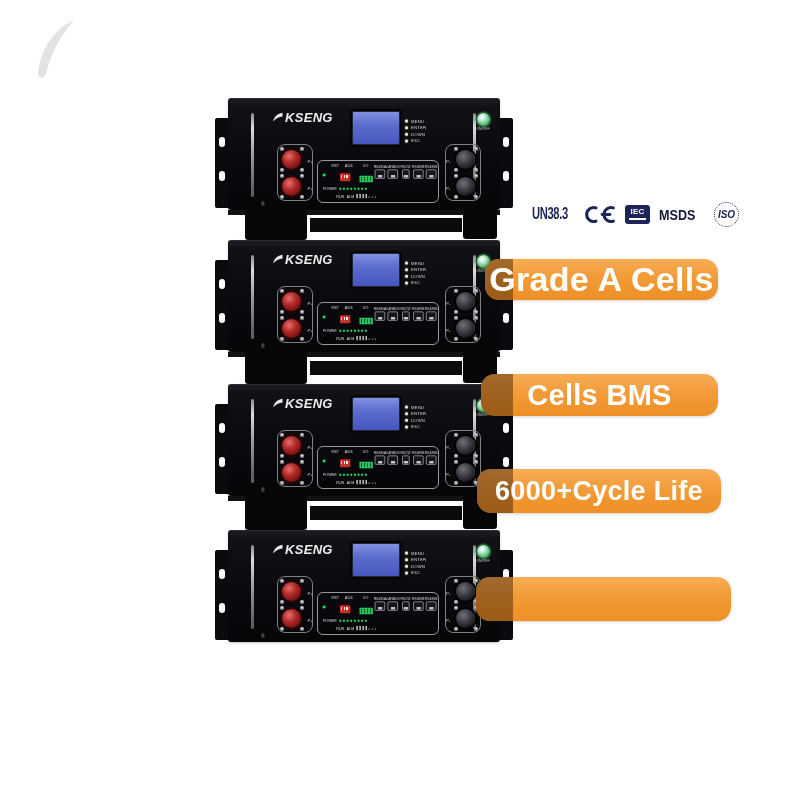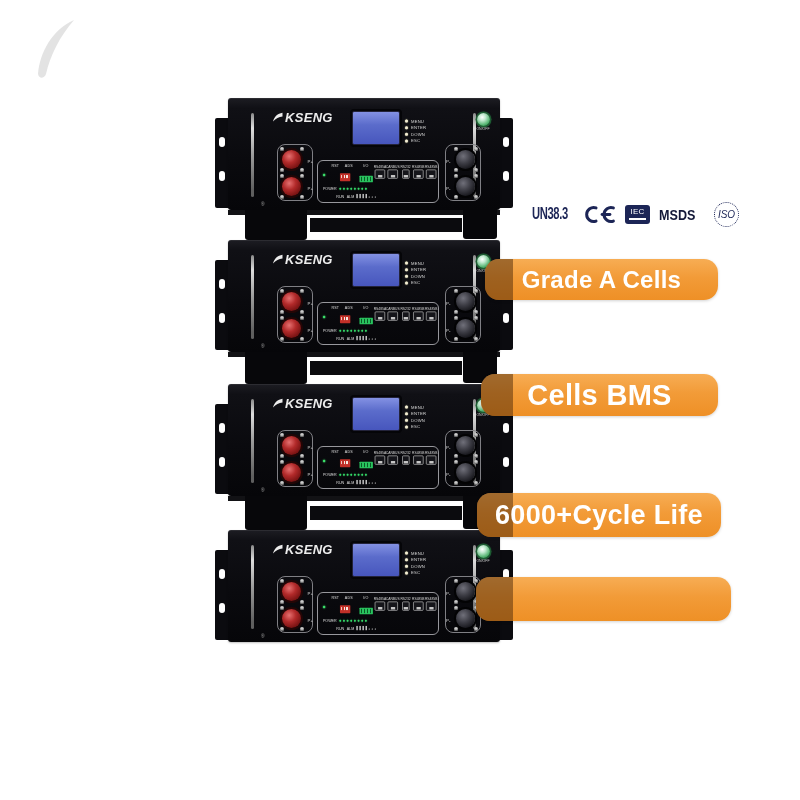--- a/index.html
+++ b/index.html
@@ -92,38 +92,38 @@
   .gpost.gl { left:30px; top:0; width:62px; height:100%; border-radius:0 0 3px 3px; }
   .gpost.gm { left:95px; top:28%; width:152px; height:44%; background:#0b0b0e; }
   .gpost.gr { left:248px; top:0; width:34px; height:96%; border-radius:0 0 3px 3px; }
 
   
   .certs { position:absolute; left:524px; top:201px; height:26px; display:flex; align-items:center; gap:9px; }
   .cw-un { width:42px; }
   .cert-un { font-size:16px; font-weight:900; color:#1c2556; letter-spacing:-.5px; transform:scaleX(.7); transform-origin:0 50%; white-space:nowrap; }
   .cert-iec { width:25px; height:19px; background:#1c2556; border-radius:3px; color:#fff;
               display:flex; flex-direction:column; align-items:center; justify-content:center; }
-  .cert-iec .iec-txt { font-size:8px; font-weight:normal; letter-spacing:.3px; line-height:1; }
+  .cert-iec .iec-txt { font-size:8px; font-weight:bold; letter-spacing:.3px; line-height:1; }
   .iec-bar { width:17px; height:2px; background:#ffffff; margin-top:1.5px; }
   .cw-msds { width:46px; }
   .cert-msds { font-size:15px; font-weight:900; color:#131838; transform:scaleX(.84); transform-origin:0 50%; white-space:nowrap; }
   .cert-iso { width:25px; height:25px; border:1.6px dotted #1c2556; border-radius:50%;
               display:flex; align-items:center; justify-content:center; }
-  .cert-iso .iso-txt { font-size:10px; font-weight:400; font-style:italic; color:#1c2556; }
+  .cert-iso .iso-txt { font-size:10px; font-weight:700; font-style:italic; color:#1c2556; }
 
   
   .badge { position:absolute; z-index:6; border-radius:14px; overflow:hidden;
            display:flex; align-items:center; justify-content:center;
            background:linear-gradient(180deg,#f7ad54 0%,#f29b38 45%,#ee9026 100%);
            box-shadow:0 1px 3px rgba(0,0,0,.18); }
   .badge .shade { position:absolute; left:0; top:0; bottom:0; background:rgba(75,40,8,.5); }
   .badge .btxt { position:relative; z-index:1; color:#ffffff; font-weight:bold; white-space:nowrap; letter-spacing:.3px; }
-  .badge.b1 { left:477px; top:259px; width:233px; height:41px; } .badge.b1 .btxt { font-size:24px; } .badge.b1 .shade { width:28px; }
+  .badge.b1 { left:477px; top:259px; width:233px; height:41px; } .badge.b1 .btxt { font-size:34px; } .badge.b1 .shade { width:28px; }
   .badge.b2 { left:473px; top:374px; width:237px; height:42px; } .badge.b2 .btxt { font-size:29px; } .badge.b2 .shade { width:32px; }
-  .badge.b3 { left:469px; top:493px; width:244px; height:44px; } .badge.b3 .btxt { font-size:27px; } .badge.b3 .shade { width:36px; }
+  .badge.b3 { left:469px; top:469px; width:244px; height:44px; } .badge.b3 .btxt { font-size:27px; } .badge.b3 .shade { width:36px; }
   .badge.b4 { left:468px; top:577px; width:255px; height:44px; } .badge.b4 .btxt { font-size:25px; } .badge.b4 .shade { width:37px; }
 </style>
 </head>
 <body>
 
 <div class="canvas">
 
   <svg class="watermark" viewBox="0 0 50 64">
     <path d="M6 58 C8 36 20 14 42 4 C28 20 18 40 14 58 C12 63 7 63 6 58 Z" fill="#d9d9d9" opacity="0.75"></path>
   </svg>

